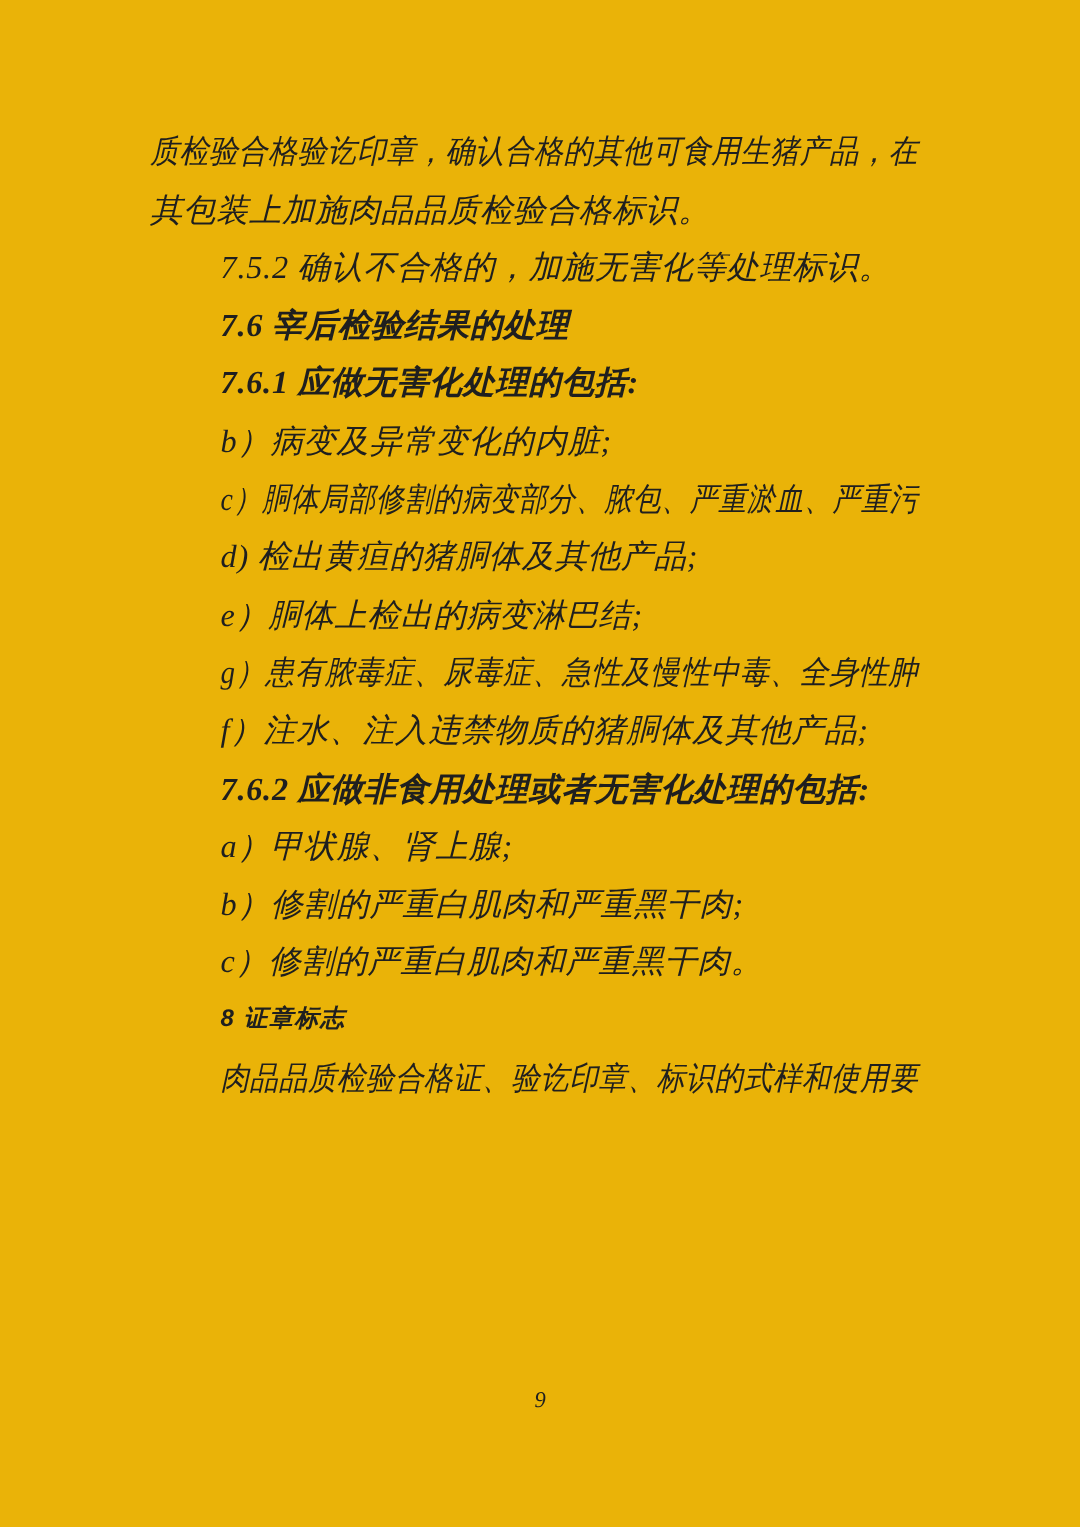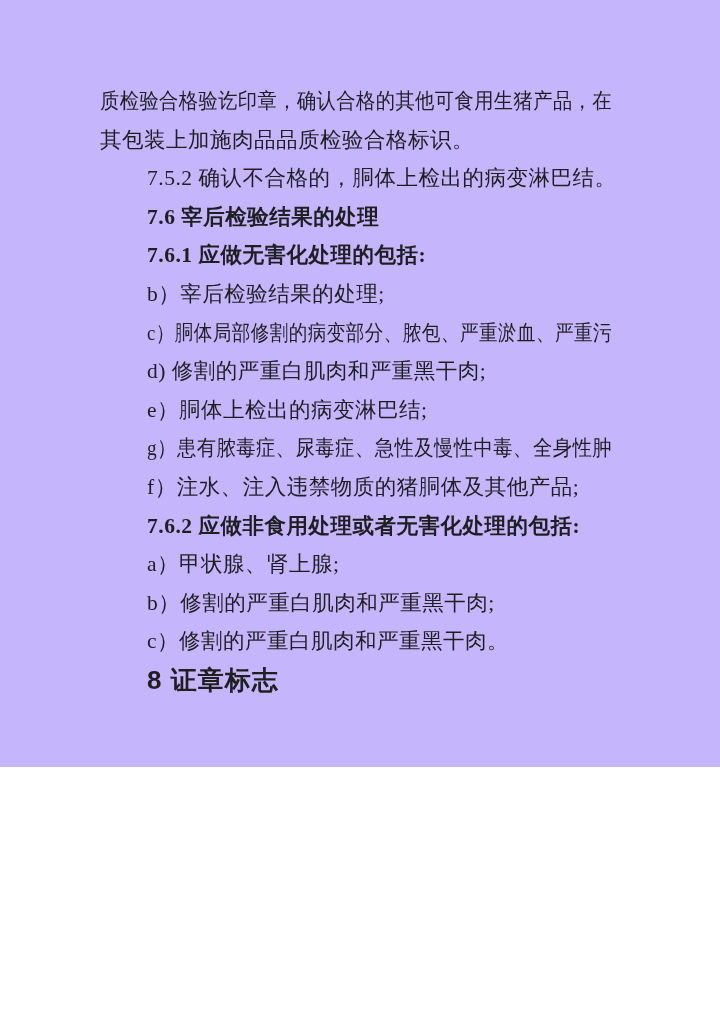--- a/index.html
+++ b/index.html
@@ -3,25 +3,26 @@
 <meta charset="utf-8">
 <style>
   html, body {
     margin: 0;
     padding: 0;
     background: #ffffff;
   }
   .page {
     position: relative;
     width: 720px;
-    height: 767px;
-    background: #c4b5fd;
+    height: 1018px;
+    background: #eab308;
     overflow: hidden;
     color: #1f1f1f;
     font-family: "Liberation Serif", "DejaVu Serif", serif;
+    font-style: italic;
   }
   .content {
     position: absolute;
     left: 100px;
     top: 82px;
     width: 512px;
   }
   .line {
     height: 38.6px;
     line-height: 38.6px;
@@ -34,21 +35,21 @@
     white-space: nowrap;
     transform-origin: left center;
   }
   .indent { padding-left: 47px; }
   .h-serif {
     font-weight: bold;
     font-family: "Liberation Serif", "DejaVu Serif", serif;
   }
   .h-sans {
     font-weight: 600;
-    font-size: 26px;
+    font-size: 16px;
     font-family: "Liberation Sans", "DejaVu Sans", sans-serif;
     letter-spacing: 1px;
   }
   .page-number {
     position: absolute;
     left: 0;
     top: 926px;
     width: 720px;
     text-align: center;
     font-size: 15px;
@@ -59,50 +60,51 @@
 </head>
 <body>
 
 <div class="page">
   <div class="content">
 
     <div class="line"><span class="txt fit" style="transform: scaleX(0.895105);">质检验合格验讫印章，确认合格的其他可食用生猪产品，在</span></div>
 
     <div class="line"><span class="txt">其包装上加施肉品品质检验合格标识。</span></div>
 
-    <div class="line indent"><span class="txt">7.5.2 确认不合格的，胴体上检出的病变淋巴结。</span></div>
+    <div class="line indent"><span class="txt">7.5.2 确认不合格的，加施无害化等处理标识。</span></div>
 
     <div class="line indent h-serif"><span class="txt">7.6 宰后检验结果的处理</span></div>
 
     <div class="line indent h-serif"><span class="txt">7.6.1 应做无害化处理的包括:</span></div>
 
 
-    <div class="line indent"><span class="txt">b）宰后检验结果的处理;</span></div>
+    <div class="line indent"><span class="txt">b）病变及异常变化的内脏;</span></div>
 
     <div class="line indent"><span class="txt fit" style="transform: scaleX(0.864237);">c）胴体局部修割的病变部分、脓包、严重淤血、严重污</span></div>
 
 
-    <div class="line indent"><span class="txt">d) 修割的严重白肌肉和严重黑干肉;</span></div>
+    <div class="line indent"><span class="txt">d) 检出黄疸的猪胴体及其他产品;</span></div>
 
     <div class="line indent"><span class="txt">e）胴体上检出的病变淋巴结;</span></div>
 
     <div class="line indent"><span class="txt fit" style="transform: scaleX(0.898985);">g）患有脓毒症、尿毒症、急性及慢性中毒、全身性肿</span></div>
 
     <div class="line indent"><span class="txt">f）注水、注入违禁物质的猪胴体及其他产品;</span></div>
 
 
 
     <div class="line indent h-serif"><span class="txt">7.6.2 应做非食用处理或者无害化处理的包括:</span></div>
 
     <div class="line indent"><span class="txt">a）甲状腺、肾上腺;</span></div>
 
     <div class="line indent"><span class="txt">b）修割的严重白肌肉和严重黑干肉;</span></div>
 
     <div class="line indent"><span class="txt">c）修割的严重白肌肉和严重黑干肉。</span></div>
 
     <div class="line indent h-sans"><span class="txt">8 证章标志</span></div>
 
+    <div class="line indent"><span class="txt fit" style="transform: scaleX(0.880682);">肉品品质检验合格证、验讫印章、标识的式样和使用要</span></div>
 
 
   </div>
 
   <div class="page-number">9</div>
 </div>
 
 </body></html>

